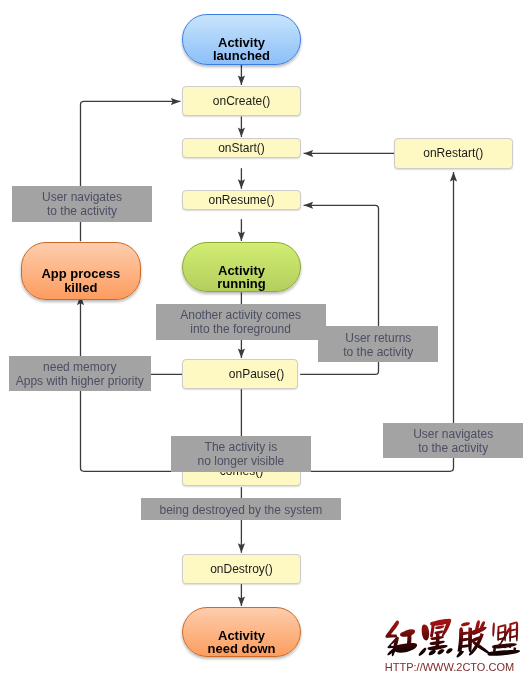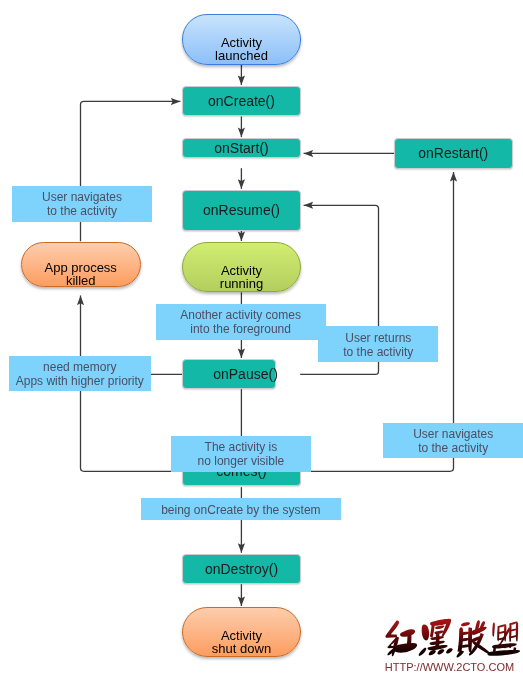--- a/index.html
+++ b/index.html
@@ -8,50 +8,50 @@
        font-family:"Liberation Sans",sans-serif;
        -webkit-font-smoothing:antialiased;}
   #stage{position:relative;width:523px;height:673px;background:#fff;}
   #wires{position:absolute;left:0;top:0;width:523px;height:673px;}
 
   .node{position:absolute;box-sizing:border-box;display:flex;
         align-items:center;justify-content:center;text-align:center;}
 
   
   .meth{
-    background:#14b8a6;
+    background:#fef9c3;
     border:1px solid #cdcdcd;
     border-radius:4px;
-    font-size:14px;
+    font-size:12px;
     color:#1b1b1b;
     box-shadow:0 1px 1.5px rgba(0,0,0,.14);
   }
 
   
   .pill{
     border-radius:25px;
-    font-weight:normal;
+    font-weight:bold;
     font-size:13px;
     line-height:13.6px;
     color:#000;
     padding-top:20px;
   }
   .pill.blue{background:linear-gradient(180deg,#c8e4fc 0%,#8cbff9 100%);
              border:1px solid #3a7fe0;
              box-shadow:0 2px 3px rgba(0,0,0,.28);}
   .pill.green{background:linear-gradient(180deg,#d2ed72 0%,#b3ce5d 100%);
               border:1px solid #8aab35;
               box-shadow:0 2px 3px rgba(0,0,0,.28);}
   .pill.orange{background:linear-gradient(180deg,#fdcdad 0%,#fd9d5f 100%);
                border:1px solid #c96a26;
                box-shadow:0 2px 3px rgba(0,0,0,.28);}
 
   
   .lbl{position:absolute;font-size:12px;color:#4c4f63;line-height:14px;
-       text-align:center;white-space:nowrap;background:#7dd3fc;
+       text-align:center;white-space:nowrap;background:#a3a3a3;
        box-sizing:content-box;padding:4.4px 0 3.6px;}
 
   
   #wm{position:absolute;left:0;top:0;width:523px;height:673px;pointer-events:none;}
   #wmurl{position:absolute;left:384.8px;top:660.8px;font-size:11px;
          color:#7d2b2b;white-space:nowrap;font-family:"Liberation Sans",sans-serif;}
 </style>
 </head>
 <body>
 
@@ -99,45 +99,45 @@
     <span>
       <span>Activity</span><br>
       <span>launched</span>
     </span>
   </div>
 
   <div class="node meth" style="left:182.0px;top:86.3px;width:119px;height:30.2px;">onCreate()</div>
 
   <div class="node meth" style="left:182.0px;top:138.2px;width:119px;height:20px;">onStart()</div>
 
-  <div class="node meth" style="left:182.0px;top:189.9px;width:119px;height:41px;">onResume()</div>
+  <div class="node meth" style="left:182.0px;top:189.9px;width:119px;height:20px;">onResume()</div>
 
   <div class="node pill green" style="left:182.0px;top:242.1px;width:119px;height:50.4px;">
     <span>
       <span>Activity</span><br>
       <span>running</span>
     </span>
   </div>
 
-  <div class="node meth" style="left:182.0px;top:359.2px;width:94px;height:30.2px;padding-left:33px;">onPause()</div>
+  <div class="node meth" style="left:182.0px;top:359.2px;width:116px;height:30.2px;padding-left:33px;">onPause()</div>
 
   <div class="node meth" style="left:182.0px;top:456.1px;width:119px;height:30.2px;">comes()</div>
 
   <div class="node meth" style="left:182.0px;top:554px;width:119px;height:30.2px;">onDestroy()</div>
 
   <div class="node pill orange" style="left:182.0px;top:607.1px;width:119px;height:50.2px;">
     <span>
       <span>Activity</span><br>
-      <span>shut down</span>
+      <span>need down</span>
     </span>
   </div>
 
   <div class="node meth" style="left:394.0px;top:138.4px;width:118.5px;height:30.2px;">onRestart()</div>
 
-  <div class="node pill orange" style="left:21px;top:241.8px;width:119.5px;height:45px;">
+  <div class="node pill orange" style="left:21px;top:241.8px;width:119.5px;height:58px;">
     <span>
       <span>App process</span><br>
       <span>killed</span>
     </span>
   </div>
 
   <div class="lbl" style="left:12.0px;top:185.7px;width:140px;">
     <div>User navigates</div>
     <div>to the activity</div>
   </div>
@@ -161,21 +161,21 @@
     <div>The activity is</div>
     <div>no longer visible</div>
   </div>
 
   <div class="lbl" style="left:383.2px;top:422.5px;width:140px;">
     <div>User navigates</div>
     <div>to the activity</div>
   </div>
 
   <div class="lbl" style="left:140.9px;top:498.3px;width:200px;">
-    <div>being onCreate by the system</div>
+    <div>being destroyed by the system</div>
   </div>
 
   <svg id="wm" width="523" height="673" viewBox="0 0 523 673">
     <defs>
       <linearGradient id="cgwm" x1="0" y1="617" x2="0" y2="658" gradientUnits="userSpaceOnUse">
         <stop offset="0" stop-color="#ae1515"></stop>
         <stop offset="0.34" stop-color="#820e0e"></stop>
         <stop offset="0.66" stop-color="#340404"></stop>
         <stop offset="1" stop-color="#020000"></stop>
       </linearGradient>

